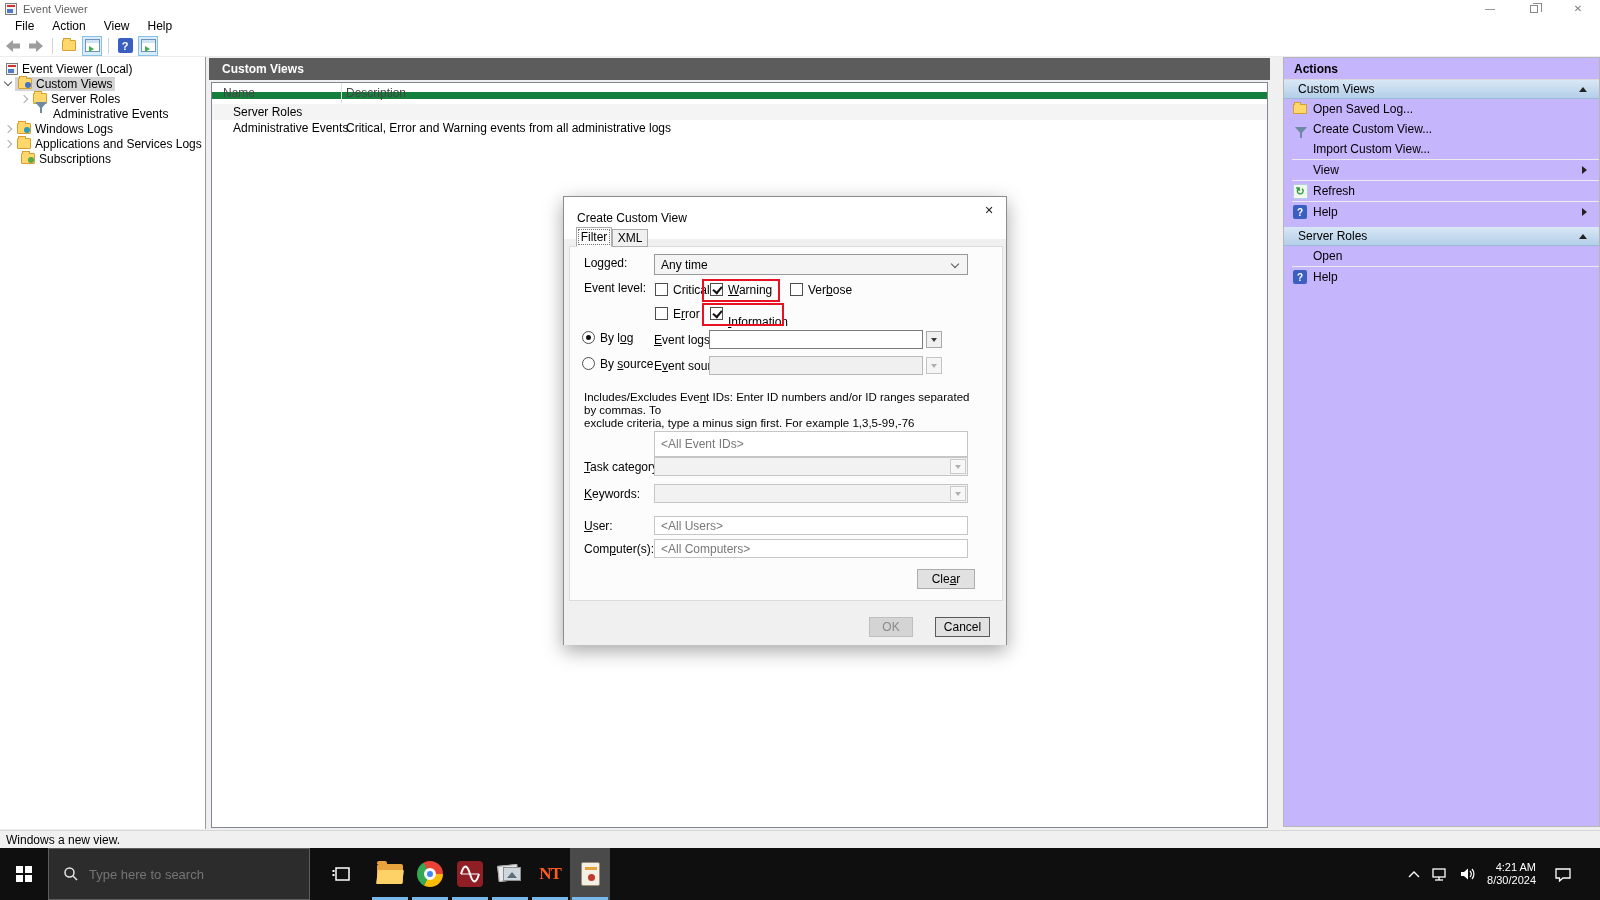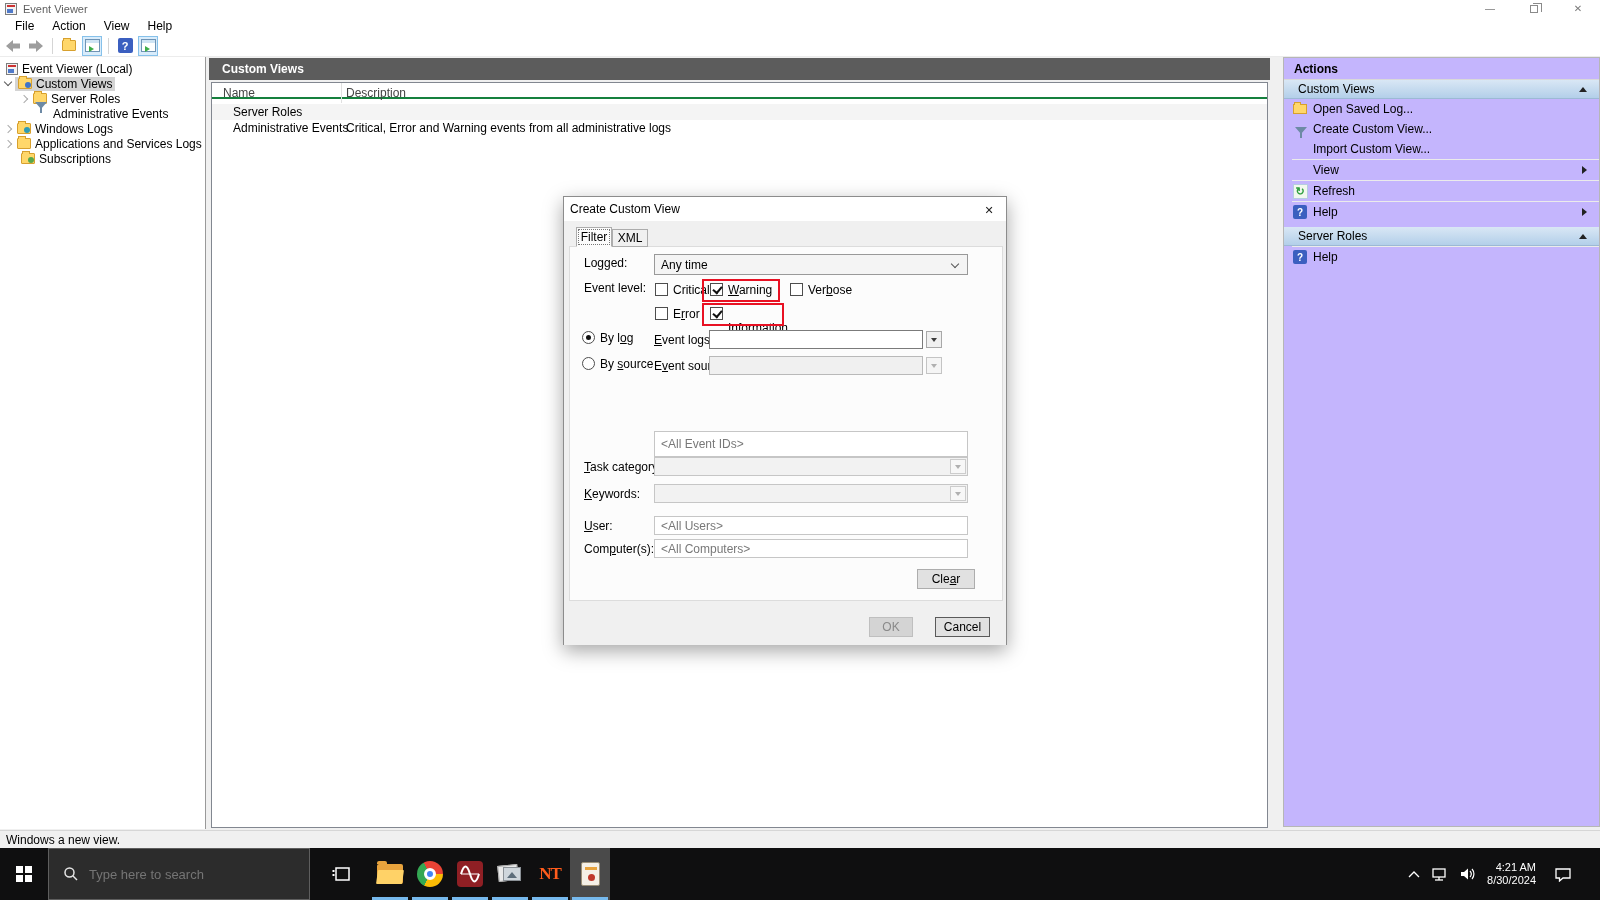--- a/index.html
+++ b/index.html
@@ -42,21 +42,21 @@
   .dot-green::after { background:#58a84c; }
   .funnel { width:0; height:0; border-left:6px solid transparent; border-right:6px solid transparent; border-top:7px solid #6d8aa5; position:relative; top:1px; left:1px; }
   .funnel::after { content:""; position:absolute; left:-1px; top:-2px; width:2px; height:6px; background:#6d8aa5; }
   .appicon12 { width:12px; height:12px; background:#f3f3f3; border:1px solid #7d7d7d; position:relative; }
   .appicon12::before { content:""; position:absolute; left:1px; top:1px; width:8px; height:2px; background:#c33; }
   .appicon12::after { content:""; position:absolute; left:1px; top:5px; width:6px; height:4px; background:#4f79c9; }
   .sel { background:var(--selection-bg); padding:0 3px; }
 
   .center-header { left:209px; top:1px; width:1061px; height:22px; background:var(--center-header-bg); color:#fff; font-weight:bold; display:flex; align-items:center; padding-left:13px; }
   .listpanel { left:211px; top:25px; width:1057px; height:746px; background:#fff; border:1px solid #828790; }
-  .colhdr { position:absolute; left:0; top:0; width:100%; height:16px; border-bottom:2px solid #15803d; }
+  .colhdr { position:absolute; left:0; top:0; width:100%; height:16px; border-bottom:7px solid #15803d; }
   .colhdr .c1 { position:absolute; left:11px; top:3px; color:#444; }
   .colhdr .c2 { position:absolute; left:134px; top:3px; color:#444; }
   .colline { position:absolute; left:129px; top:0; width:1px; height:20px; background:#e0e0e0; }
   .lrow { position:absolute; left:0; width:100%; height:16px; }
   .lrow .n { position:absolute; left:21px; top:1px; }
   .lrow .d { position:absolute; left:134px; top:1px; }
 
   .actionspanel { left:1283px; top:0; width:317px; height:770px; background:#c4b5fd; border:1px solid #b6b6b6; }
   .actions-title { height:22px; display:flex; align-items:center; font-weight:bold; padding-left:10px; border-bottom:1px solid #d9d9d9; }
   .secbar { height:19px; background:linear-gradient(var(--section-bar-top), var(--section-bar-bottom)); display:flex; align-items:center; padding-left:14px; position:relative; border-bottom:1px solid #9cb9d5; }
@@ -95,21 +95,21 @@
   .grayapp .b2::after { content:""; position:absolute; left:3px; bottom:2px; border-left:5px solid transparent; border-right:5px solid transparent; border-bottom:6px solid #5d6d7a; }
   .nticon { font-weight:bold; font-size:17px; color:#ff5c1c; letter-spacing:-1px; font-family:"Liberation Serif", serif; }
   .evicon { width:19px; height:24px; background:#f5f0e6; border:1px solid #9b8f77; border-radius:2px; position:relative; }
   .evicon::before { content:""; position:absolute; left:3px; top:4px; width:12px; height:3px; background:#e8a33d; }
   .evicon::after { content:""; position:absolute; left:6px; bottom:4px; width:7px; height:7px; border-radius:50%; background:#c0392b; }
   .tray { margin-left:auto; display:flex; align-items:center; gap:10px; padding-right:28px; }
   .clock { text-align:right; color:#fff; font-size:11px; line-height:13px; }
 
   
   .dialog { left:563px; top:196px; width:444px; height:449px; background:#f0f0f0; border:1px solid #8c8c8c; box-shadow:0 6px 18px rgba(0,0,0,.35); z-index:50; }
-  .dlg-title { position:absolute; left:0; top:0; width:100%; height:24px; background:#fff; display:flex; align-items:center; padding-left:6px; }
+  .dlg-title { position:absolute; left:0; top:0; width:100%; height:42px; background:#fff; display:flex; align-items:center; padding-left:13px; }
   .dlg-close { position:absolute; right:0; top:0; width:34px; height:26px; display:flex; align-items:center; justify-content:center; font-size:11px; color:#222; }
   .tab { position:absolute; border:1px solid #acacac; display:flex; align-items:center; justify-content:center; font-size:12px; }
   .tab.active { left:12px; top:30px; width:36px; height:20px; background:#fcfcfc; border-bottom:1px solid #fcfcfc; z-index:2; outline:1px dotted #777; outline-offset:-3px; }
   .tab.inactive { left:48px; top:32px; width:36px; height:18px; background:#f0f0f0; z-index:1; }
   .tabpage { position:absolute; left:5px; top:49px; width:434px; height:355px; background:#fcfcfc; border:1px solid #dcdcdc; }
   .dlabel { position:absolute; white-space:nowrap; }
   .combo-modern { position:absolute; background:#f4f4f4; border:1px solid #999; display:flex; align-items:center; padding-left:6px; }
   .combo-modern .chevd { position:absolute; right:9px; top:6px; width:6px; height:6px; border-right:1px solid #565656; border-bottom:1px solid #565656; transform:rotate(45deg); }
   .cb { position:absolute; width:13px; height:13px; background:#fff; border:1px solid #4d4d4d; }
   .cb.checked::after { content:""; position:absolute; left:2px; top:2px; width:7px; height:4px; border-left:2px solid #111; border-bottom:2px solid #111; transform:rotate(-50deg); }
@@ -287,20 +287,24 @@
           <span class="helpicon" style="width:14px;height:14px;font-size:10px">?</span>
         </span>
       <span>Help</span>
       <span class="arrow-r"></span>
     </div>
     <div style="height:5px"></div>
     <div class="secbar">
       <span>Server Roles</span>
       <span class="collapse"></span>
     </div>
+    <div class="aitem">
+      <span class="aicon"></span>
+      <span>Open</span>
+    </div>
     <div class="asep"></div>
     <div class="aitem">
       <span class="aicon">
           <span class="helpicon" style="width:14px;height:14px;font-size:10px">?</span>
         </span>
       <span>Help</span>
     </div>
   </div>
 </div>
 
@@ -410,37 +414,41 @@
   <span class="dlabel" style="left:20px;top:84px">Event level:</span>
   <span class="cb" style="left:91px;top:86px"></span>
   <span class="dlabel" style="left:109px;top:86px">Critical</span>
   <span class="cb checked" style="left:146px;top:86px"></span>
   <span class="dlabel" style="left:164px;top:86px"><span></span><span class="u">W</span><span>arning</span></span>
   <span class="cb" style="left:226px;top:86px"></span>
   <span class="dlabel" style="left:244px;top:86px"><span>Ver</span><span class="u">b</span><span>ose</span></span>
   <span class="cb" style="left:91px;top:110px"></span>
   <span class="dlabel" style="left:109px;top:110px"><span>E</span><span class="u">r</span><span>ror</span></span>
   <span class="cb checked" style="left:146px;top:110px"></span>
-  <span class="dlabel" style="left:164px;top:124px"><span></span><span class="u">I</span><span>nformation</span></span>
+  <span class="dlabel" style="left:164px;top:118px"><span></span><span class="u">I</span><span>nformation</span></span>
 
   <div class="redbox" style="left:138px;top:82px;width:78px;height:23px"></div>
   <div class="redbox" style="left:138px;top:106px;width:82px;height:23px"></div>
 
   <span class="radio sel" style="left:18px;top:134px"></span>
   <span class="dlabel" style="left:36px;top:134px"><span>By l</span><span class="u">o</span><span>g</span></span>
   <span class="dlabel" style="left:90px;top:136px"><span></span><span class="u">E</span><span>vent logs:</span></span>
   <div class="field" style="left:145px;top:133px;width:214px;height:19px"></div>
   <div class="dropbtn" style="left:362px;top:134px"></div>
 
   <span class="radio" style="left:18px;top:160px"></span>
   <span class="dlabel" style="left:36px;top:160px"><span>By </span><span class="u">s</span><span>ource</span></span>
   <span class="dlabel" style="left:90px;top:162px"><span>E</span><span class="u">v</span><span>ent sources:</span></span>
   <div class="field dis" style="left:145px;top:159px;width:214px;height:19px"></div>
   <div class="dropbtn dis" style="left:362px;top:160px"></div>
 
+  <div class="note" style="left:20px;top:194px">
+    <div><span>Includes/Excludes Eve</span><span class="u">n</span><span>t IDs: Enter ID numbers and/or ID ranges separated by commas. To</span></div>
+    <div>exclude criteria, type a minus sign first. For example 1,3,5-99,-76</div>
+  </div>
 
   <div class="txt" style="left:90px;top:234px;width:314px;height:26px">
     <span>&lt;All Event IDs&gt;</span>
   </div>
 
   <span class="dlabel" style="left:20px;top:263px"><span></span><span class="u">T</span><span>ask category:</span></span>
   <div class="combo-classic" style="left:90px;top:260px;width:314px;height:19px">
       <span class="inbtn"></span>
     </div>
 

